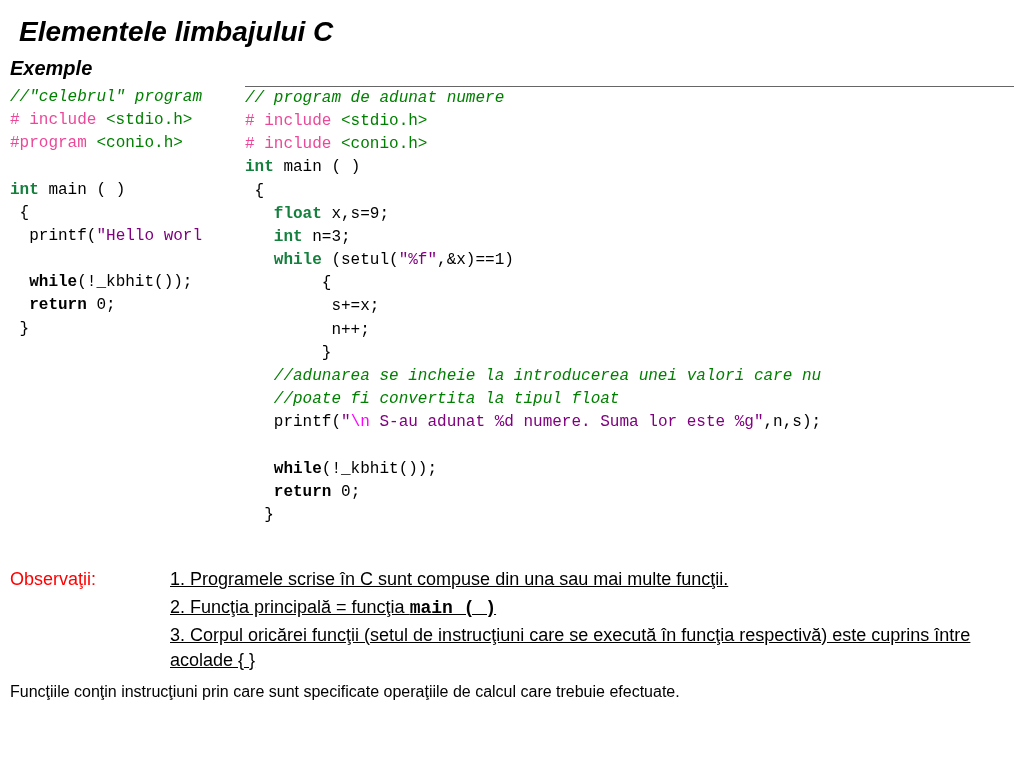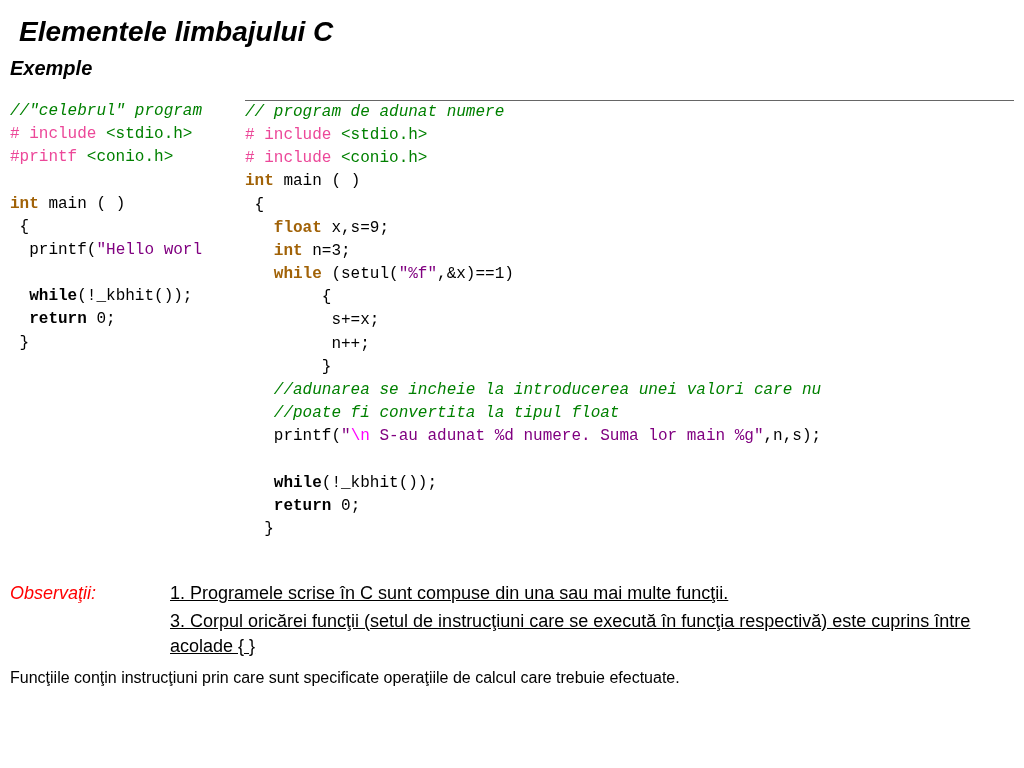--- a/index.html
+++ b/index.html
@@ -19,73 +19,72 @@
     font-weight: bold;
     font-style: italic;
     margin: 9px;
     line-height: 1.1;
   }
   .subtitle {
     font-family: "Trebuchet MS", Verdana, sans-serif;
     font-size: 20px;
     font-weight: bold;
     font-style: italic;
-    margin: 0 0 20px 0;
+    margin: 0 0 6px 0;
   }
   pre.code {
     font-family: "Courier New", monospace;
     font-size: 16px;
     line-height: 1.45;
     white-space: pre;
     margin: 0;
   }
   .codewrap {
     display: flex;
     align-items: flex-start;
     margin-bottom: 40px;
   }
   .codeL { width: 235px; }
   .codeR { flex: 1; border-top: 1px solid #666; padding-top: 0; }
   .comment  { color: #008000; font-style: italic; }
   .pp       { color: #ec4899; }
   .ppinc    { color: #008000; margin-top: 40px; }
-  .kw       { color: #a16207; font-weight: bold; text-align: center; }
+  .kw       { color: #15803d; font-weight: bold; text-align: center; }
   .str      { color: #800080; }
   .esc      { color: #FF00FF; }
   .b        { font-weight: bold; }
   .notes {
     font-family: Verdana, Geneva, sans-serif;
     font-size: 18px;
     line-height: 1.4;
   }
   .obs-row { display: flex; align-items: flex-start; }
   .obs-label {
     color: #FF0000;
     width: 160px;
     flex-shrink: 0;
-    font-style: italic;
   }
   .obs-body { flex: 1; }
   .obs-body p { margin: 0 0 2px 0; text-decoration: underline; }
   .monob { font-family: "Courier New", monospace; font-weight: bold; }
   .footer {
     margin-top: 6px;
     font-size: 16px;
   }
 </style>
 </head>
 <body>
 
 <div class="title">Elementele limbajului C</div>
 <div class="subtitle">Exemple</div>
 
 <div class="codewrap">
 <pre class="code codeL"><span class="comment">//"celebrul" program</span>
 <span class="pp"># include </span><span class="ppinc">&lt;stdio.h&gt;</span>
-<span class="pp">#printf </span><span class="ppinc">&lt;conio.h&gt;</span>
+<span class="pp">#program </span><span class="ppinc">&lt;conio.h&gt;</span>
 <span></span>
 <span class="kw">int</span><span> main ( )</span>
 <span> {</span>
 <span>  printf(</span><span class="str">"Hello worl</span>
 <span></span>
 <span class="b">  while</span><span>(!_kbhit());</span>
 <span class="b">  return</span><span> 0;</span>
 <span> }</span></pre>
 <pre class="code codeR"><span class="comment">// program de adunat numere</span>
 <span class="pp"># include </span><span class="ppinc">&lt;stdio.h&gt;</span>
@@ -94,29 +93,30 @@
 <span> {</span>
 <span class="kw">   float</span><span> x,s=9;</span>
 <span class="kw">   int</span><span> n=3;</span>
 <span class="kw">   while</span><span> (setul(</span><span class="str">"%f"</span><span>,&amp;x)==1)</span>
 <span>        {</span>
 <span>         s+=x;</span>
 <span>         n++;</span>
 <span>        }</span>
 <span class="comment">   //adunarea se incheie la introducerea unei valori care nu</span>
 <span class="comment">   //poate fi convertita la tipul float</span>
-<span>   printf(</span><span class="str">"</span><span class="esc">\n</span><span class="str"> S-au adunat %d numere. Suma lor main %g"</span><span>,n,s);</span>
+<span>   printf(</span><span class="str">"</span><span class="esc">\n</span><span class="str"> S-au adunat %d numere. Suma lor este %g"</span><span>,n,s);</span>
 <span></span>
 <span class="b">   while</span><span>(!_kbhit());</span>
 <span class="b">   return</span><span> 0;</span>
 <span>  }</span></pre>
 </div>
 
 <div class="notes">
   <div class="obs-row">
     <div class="obs-label">Observaţii:</div>
     <div class="obs-body">
       <p>1. Programele scrise în C sunt compuse din una sau mai multe funcţii.</p>
+      <p><span>2. Funcţia principală = funcţia </span><span class="monob">main ( )</span></p>
       <p>3. Corpul oricărei funcţii (setul de instrucţiuni care se execută în funcţia  respectivă) este cuprins între  acolade  {     }</p>
     </div>
   </div>
   <div class="footer">Funcţiile conţin instrucţiuni prin care sunt specificate operaţiile de calcul care trebuie efectuate.</div>
 </div>
 
 </body></html>

